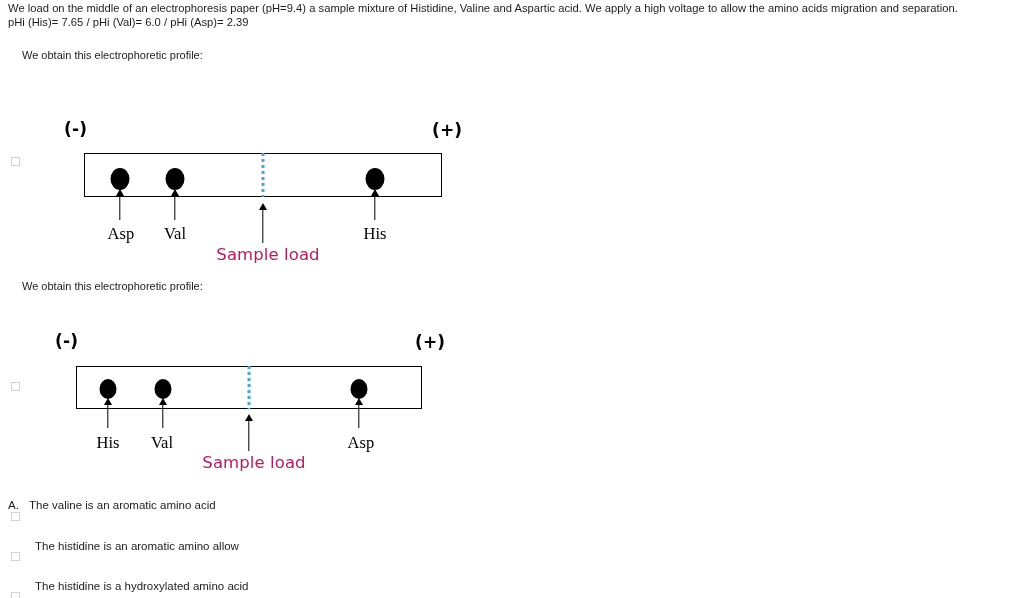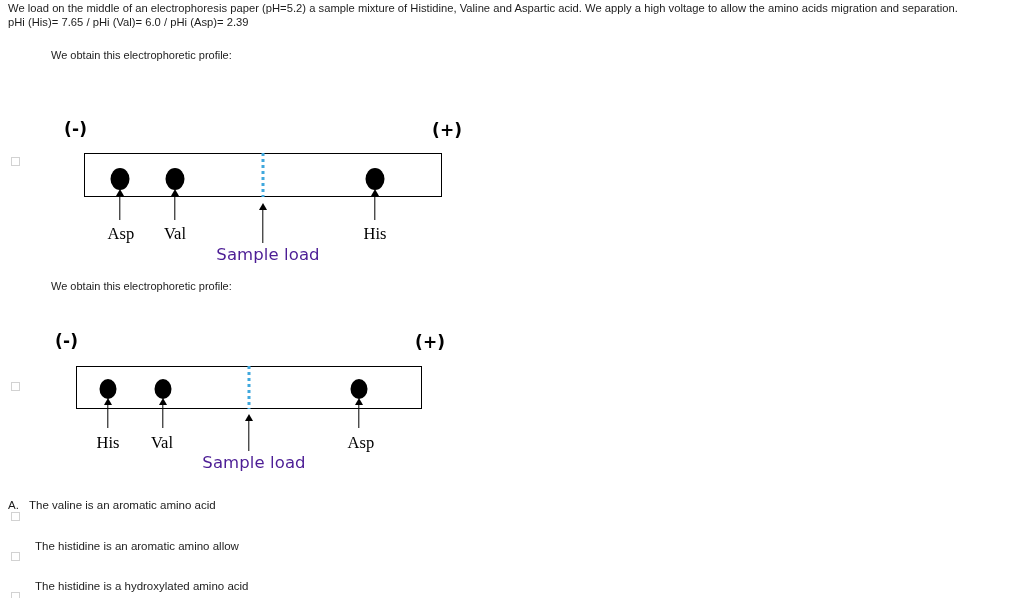--- a/index.html
+++ b/index.html
@@ -21,21 +21,20 @@
     line-height:15px;
     color:#1d1d1d;
     white-space:nowrap;
     letter-spacing:.002em;
   }
   .subprompt{
     font-size:11px;
     line-height:14px;
     color:#1d1d1d;
     white-space:nowrap;
-    margin-left:29px;
   }
 
   
   .diagram{position:absolute;}
   .strip{
     position:absolute;
     border:1.6px solid #000;
     background:#fff;
     box-sizing:border-box;
   }
@@ -83,21 +82,21 @@
     font-size:16.5px;
     color:#000;
     white-space:nowrap;
     transform:translateX(-50%);
     font-family:Liberation Serif, serif;
     letter-spacing:.005em;
   }
   .load-label{
     position:absolute;
     font-size:16.5px;
-    color:#4c1d95;
+    color:#be185d;
     white-space:nowrap;
     transform:translateX(-50%);
     font-family:"DejaVu Sans","Liberation Sans",sans-serif;
     letter-spacing:.005em;
   }
 
   
   .ghost-box{
     position:absolute;
     width:9px;height:9px;
@@ -116,21 +115,21 @@
   .opt-text{
     position:absolute;
     font-size:11.5px;
     color:#1d1d1d;
     white-space:nowrap;
   }
 </style>
 </head>
 <body>
 
-<div class="abs prompt-line" style="left:8px;top:1px;">We load on the middle of an electrophoresis paper (pH=5.2) a sample mixture of Histidine, Valine and Aspartic acid. We apply a high voltage to allow the amino acids migration and separation.</div>
+<div class="abs prompt-line" style="left:8px;top:1px;">We load on the middle of an electrophoresis paper (pH=9.4) a sample mixture of Histidine, Valine and Aspartic acid. We apply a high voltage to allow the amino acids migration and separation.</div>
 
 <div class="abs prompt-line" style="left:8px;top:15px;">pHi (His)= 7.65 / pHi (Val)= 6.0 / pHi (Asp)= 2.39</div>
 
 <div class="abs subprompt" style="left:22px;top:48px;">We obtain this electrophoretic profile:</div>
 
 <div class="ghost-box" style="left:11px;top:157px;"></div>
 
 <div class="diagram">
 
   <div class="polarity" style="left:64px;top:119px;">(-)</div>

